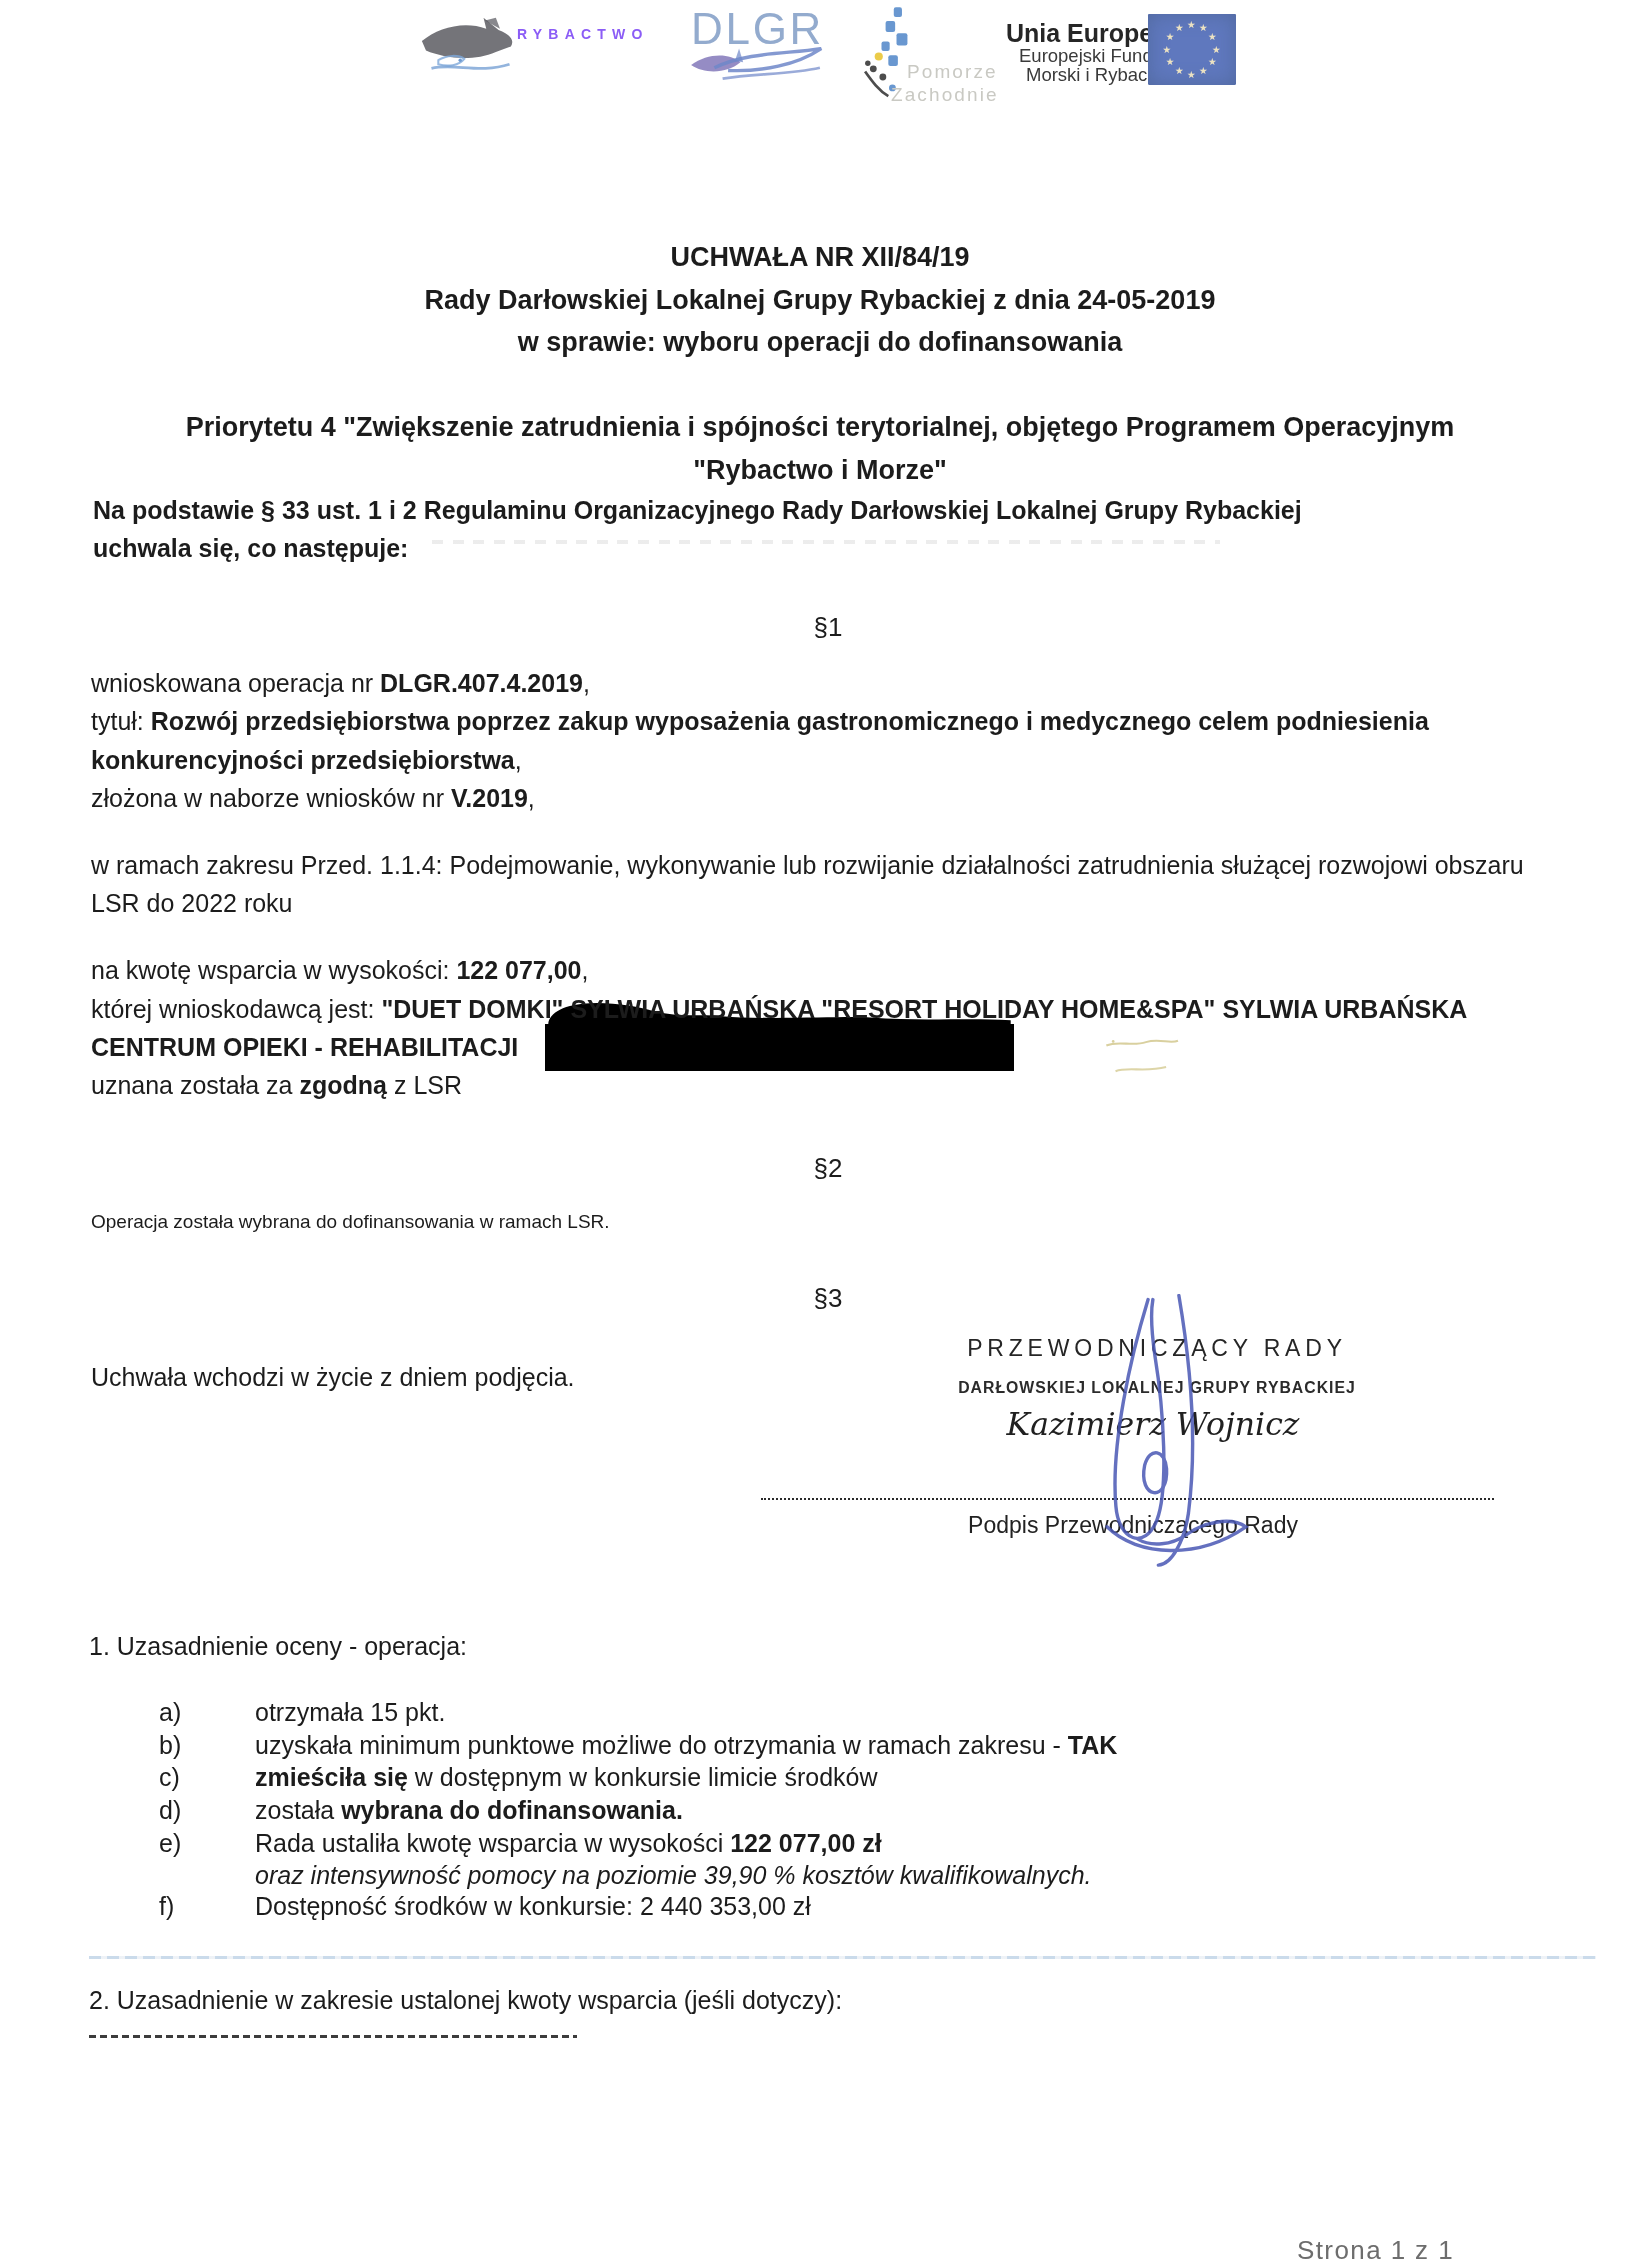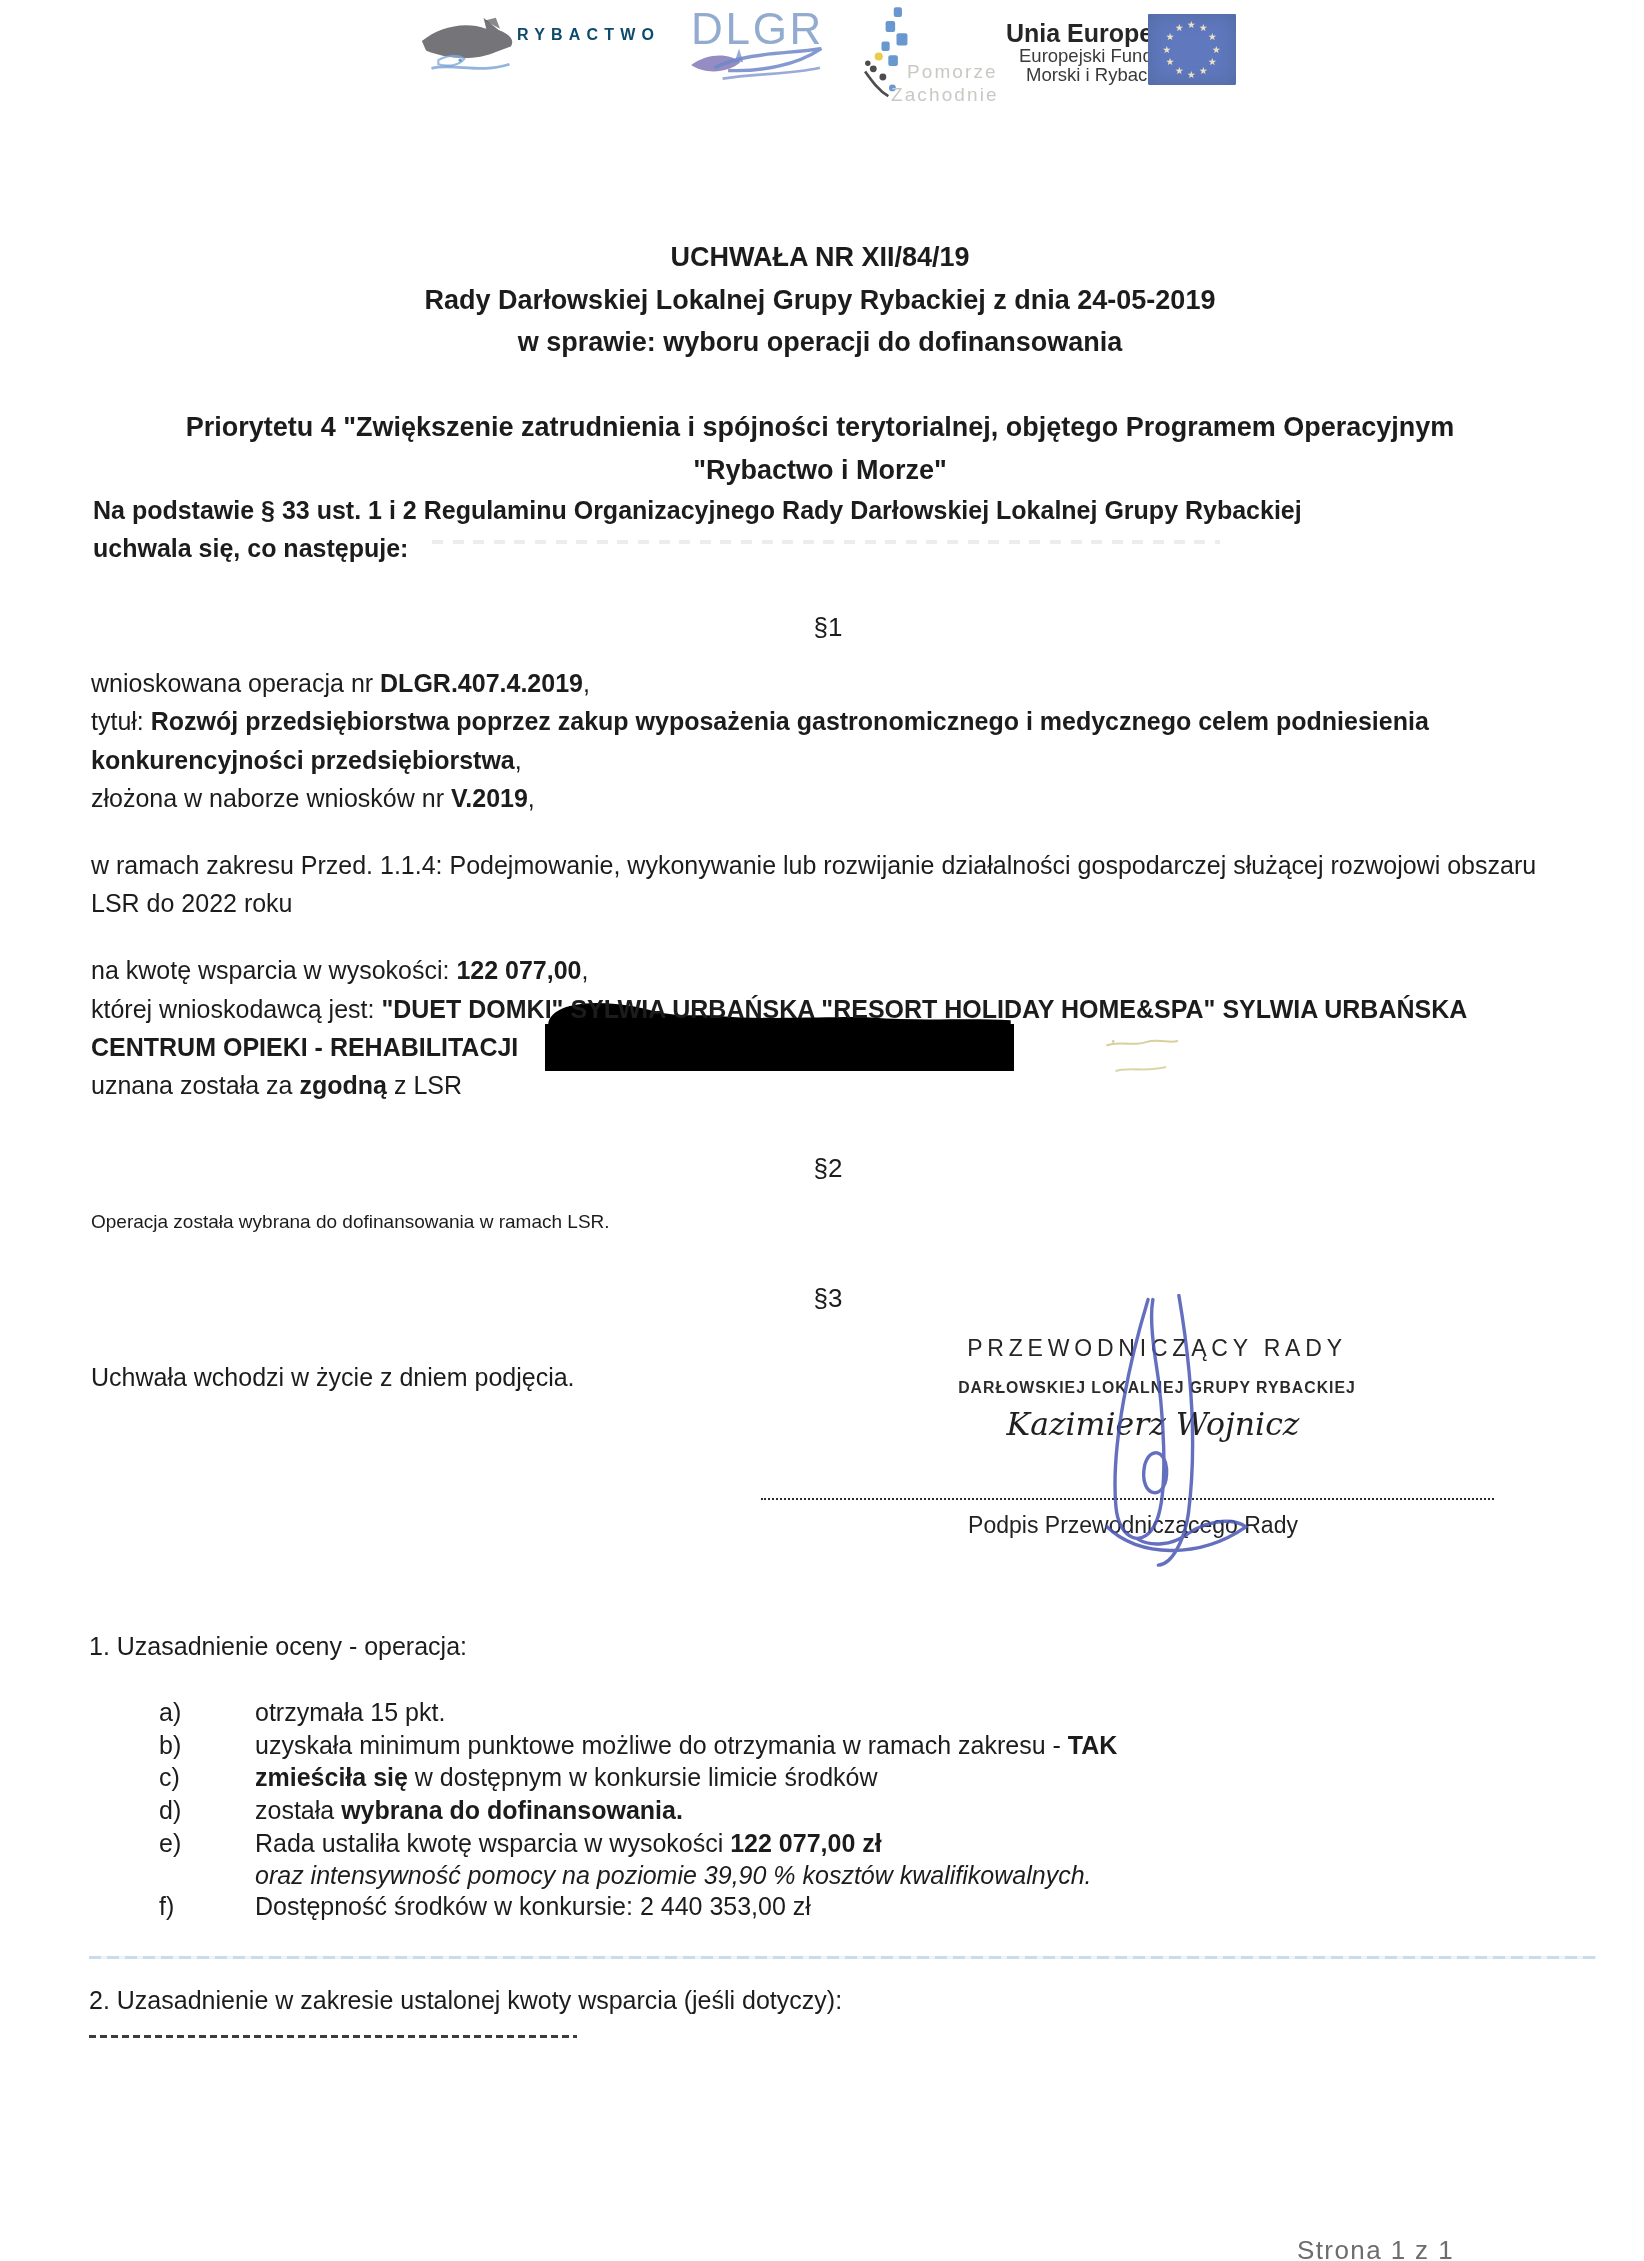--- a/index.html
+++ b/index.html
@@ -45,21 +45,21 @@
 
   <div class="abs" style="left:419px;top:15px;width:103px;height:63px;">
     <svg width="103" height="63" viewBox="0 0 150 92">
       <path d="M4,38 C28,18 66,8 98,20 L94,4 L116,22 C132,28 140,36 134,46 L112,54 C80,68 38,64 10,52 Z" fill="#55555c" opacity="0.82"></path>
       <path d="M96,8 L112,4 L118,20 Z" fill="#55555c" opacity="0.7"></path>
       <path d="M28,66 C40,58 58,58 66,64 C58,74 42,76 28,72 Z" fill="none" stroke="#7da7d9" stroke-width="3" opacity="0.8"></path>
       <path d="M18,78 C50,70 90,86 132,72" fill="none" stroke="#6f9bd1" stroke-width="4" opacity="0.75"></path>
       <circle cx="60" cy="66" r="2.5" fill="#6f9bd1"></circle>
     </svg>
   </div>
-  <div class="faded-logo-text" style="left:517px;top:26px;font-size:16px;font-weight:bold;letter-spacing:6.2px;color:#0c4a6e;">RYBACTWO</div>
+  <div class="faded-logo-text" style="left:517px;top:26px;font-size:14px;font-weight:bold;letter-spacing:6.2px;color:#8b5cf6;">RYBACTWO</div>
 
   <div class="faded-logo-text dlgr-text" style="left:691px;top:4.1px;">DLGR</div>
   <div class="abs" style="left:687px;top:47px;width:137px;height:36px;">
     <svg width="137" height="36" viewBox="0 0 200 52">
       <path d="M6,26 C30,8 62,8 78,22 C60,38 26,40 6,26 Z" fill="#7b6fb5" opacity="0.8"></path>
       <path d="M40,30 C90,6 150,10 196,2 C160,26 110,36 60,34" fill="none" stroke="#6f87c9" stroke-width="5" opacity="0.85"></path>
       <path d="M52,46 C100,38 150,40 194,30" fill="none" stroke="#6f87c9" stroke-width="4" opacity="0.7"></path>
       <path d="M76,2 L82,22 L70,20 Z" fill="#6f87c9" opacity="0.7"></path>
     </svg>
   </div>
@@ -149,21 +149,21 @@
     <div class="line c" style="top: 326px; left: 820px; font-size: 27px;"><b>w sprawie: wyboru operacji do dofinansowania</b></div>
     <div class="line c" style="top: 411px; left: 820px; font-size: 27px;"><b>Priorytetu 4 "Zwiększenie zatrudnienia i spójności terytorialnej, objętego Programem Operacyjnym</b></div>
     <div class="line c" style="top: 454px; left: 820px; font-size: 27px;"><b>"Rybactwo i Morze"</b></div>
     <div class="line" style="top: 495px; left: 93px; font-size: 25px;"><b>Na podstawie § 33 ust. 1 i 2 Regulaminu Organizacyjnego Rady Darłowskiej Lokalnej Grupy Rybackiej</b></div>
     <div class="line" style="top: 533px; left: 93px; font-size: 25px;"><b>uchwala się, co następuje:</b></div>
     <div class="line c" style="top: 612px; left: 828px; font-size: 26px;"><span>§1</span></div>
     <div class="line" style="top: 668px; left: 91px; font-size: 25px;"><span>wnioskowana operacja nr </span><b>DLGR.407.4.2019</b><span>,</span></div>
     <div class="line" style="top: 706px; left: 91px; font-size: 25px;"><span>tytuł: </span><b>Rozwój przedsiębiorstwa poprzez zakup wyposażenia gastronomicznego i medycznego celem podniesienia</b></div>
     <div class="line" style="top: 745px; left: 91px; font-size: 25px;"><b>konkurencyjności przedsiębiorstwa</b><span>,</span></div>
     <div class="line" style="top: 783px; left: 91px; font-size: 25px;"><span>złożona w naborze wniosków nr </span><b>V.2019</b><span>,</span></div>
-    <div class="line" style="top: 850px; left: 91px; font-size: 25px;"><span>w ramach zakresu Przed. 1.1.4: Podejmowanie, wykonywanie lub rozwijanie działalności gospodarczej służącej rozwojowi obszaru</span></div>
+    <div class="line" style="top: 850px; left: 91px; font-size: 25px;"><span>w ramach zakresu Przed. 1.1.4: Podejmowanie, wykonywanie lub rozwijanie działalności zatrudnienia służącej rozwojowi obszaru</span></div>
     <div class="line" style="top: 888px; left: 91px; font-size: 25px;"><span>LSR do 2022 roku</span></div>
     <div class="line" style="top: 955px; left: 91px; font-size: 25px;"><span>na kwotę wsparcia w wysokości: </span><b>122 077,00</b><span>,</span></div>
     <div class="line" style="top: 994px; left: 91px; font-size: 25px;"><span>której wnioskodawcą jest: </span><b>"DUET DOMKI" SYLWIA URBAŃSKA "RESORT HOLIDAY HOME&amp;SPA" SYLWIA URBAŃSKA</b></div>
     <div class="line" style="top: 1032px; left: 91px; font-size: 25px;"><b>CENTRUM OPIEKI - REHABILITACJI</b></div>
     <div class="line" style="top: 1070px; left: 91px; font-size: 25px;"><span>uznana została za </span><b>zgodną</b><span> z LSR</span></div>
     <div class="line c" style="top: 1153px; left: 828px; font-size: 26px;"><span>§2</span></div>
     <div class="line" style="top: 1211px; left: 91px; font-size: 19px;"><span>Operacja została wybrana do dofinansowania w ramach LSR.</span></div>
     <div class="line c" style="top: 1283px; left: 828px; font-size: 26px;"><span>§3</span></div>
     <div class="line" style="top: 1362px; left: 91px; font-size: 25px;"><span>Uchwała wchodzi w życie z dniem podjęcia.</span></div>
     <div class="line" style="top: 1631px; left: 89px; font-size: 25px;"><span>1. Uzasadnienie oceny - operacja:</span></div>

